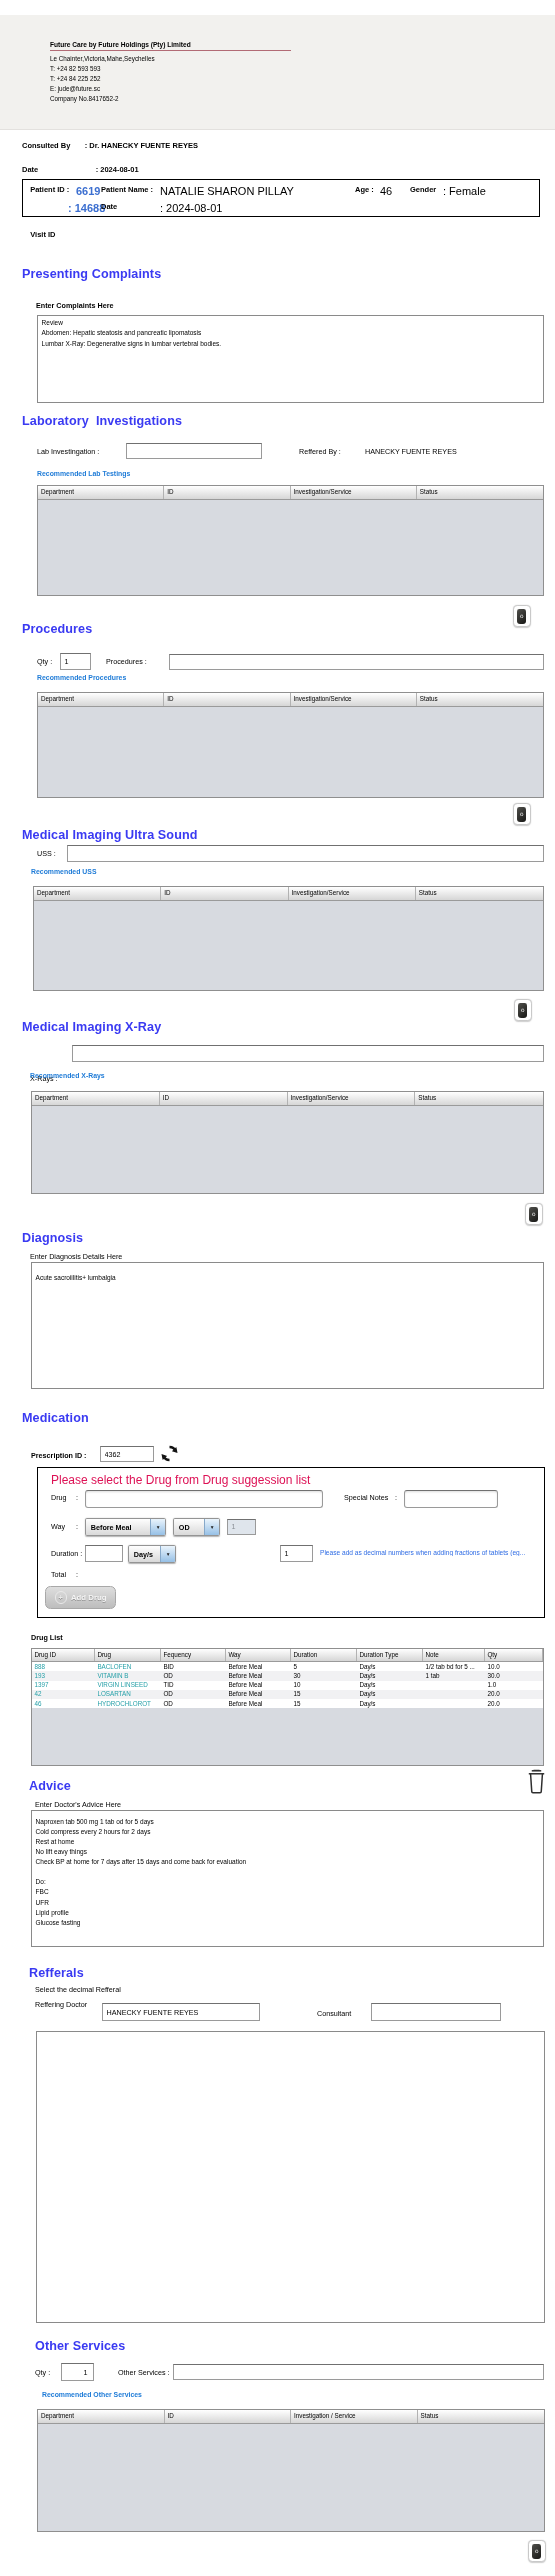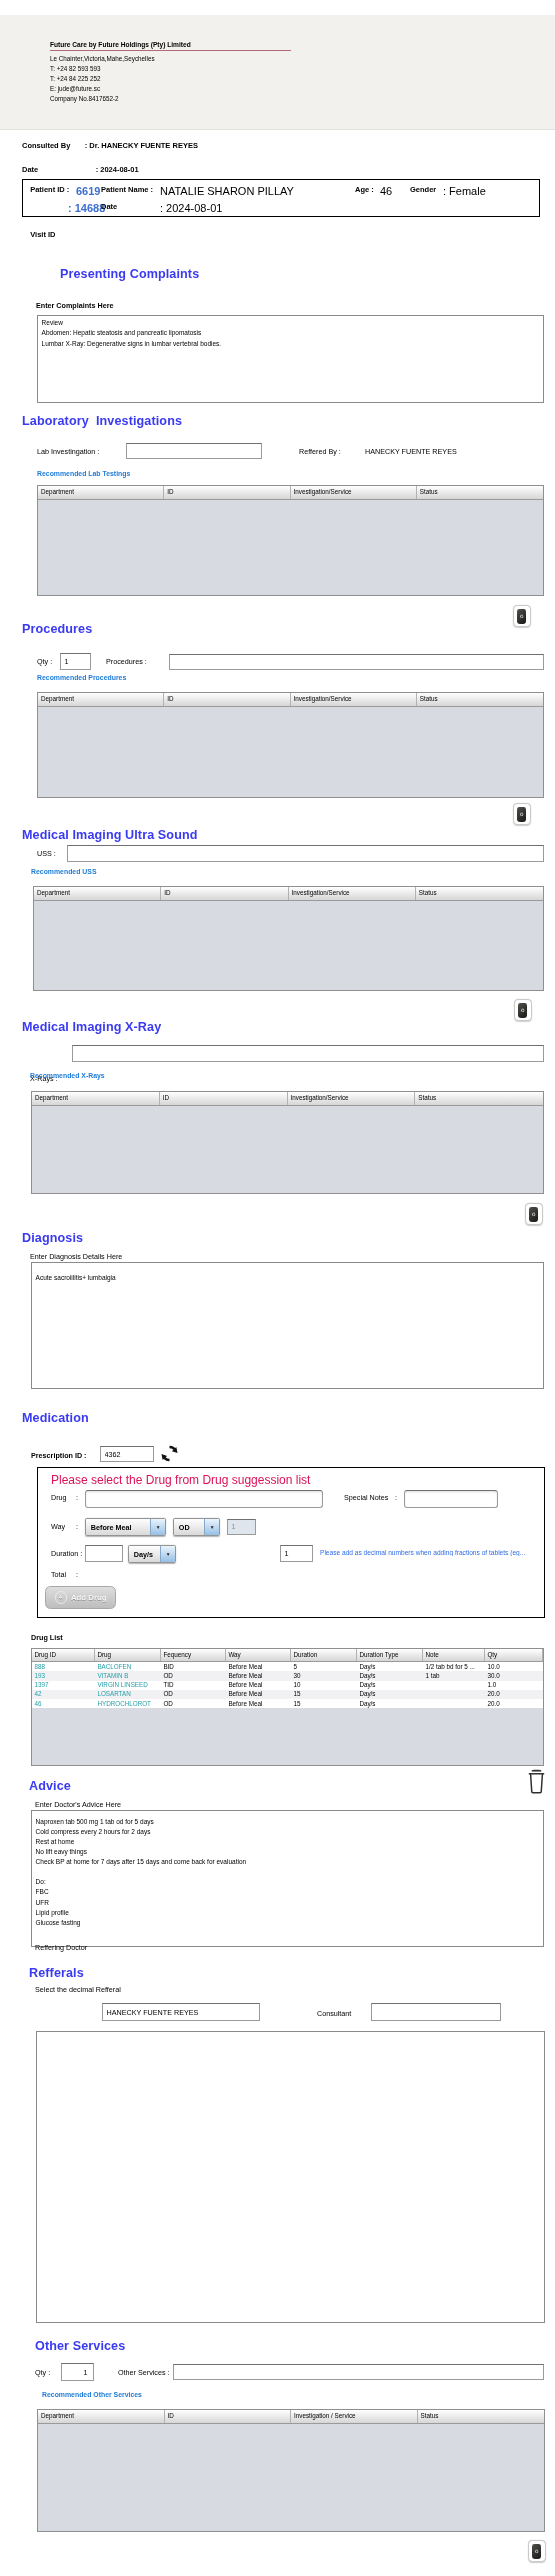--- a/index.html
+++ b/index.html
@@ -105,21 +105,21 @@
     <span class="abs pb-lbl" style="left:332px;top:5.4px;">Age :</span>
     <span class="abs pb-val" style="left:357px;top:5.4px;">46</span>
     <span class="abs pb-lbl" style="left:387px;top:5.4px;">Gender</span>
     <span class="abs pb-val" style="left:420px;top:5.4px;">:  Female</span>
     <span class="abs pb-lbl" style="left:7.2px;top:21.5px;margin-top:28px;">Visit ID</span>
     <span class="abs pb-val id-blue" style="left:45px;top:21.5px;">: 14688</span>
     <span class="abs pb-lbl" style="left:78px;top:21.5px;">Date</span>
     <span class="abs pb-val" style="left:137px;top:21.5px;">: 2024-08-01</span>
   </div>
 
-  <div class="abs h-section" style="left:22px;top:267px;margin-left:38px;">Presenting Complaints</div>
+  <div class="abs h-section" style="left:22px;top:267px;">Presenting Complaints</div>
   <div class="abs lbl b" style="left:36px;top:301px;">Enter Complaints Here</div>
   <textarea class="ta" style="left: 37px; top: 315px; width: 507px; height: 88px;">Review
 Abdomen: Hepatic steatosis and pancreatic lipomatosis
 Lumbar X-Ray: Degenerative signs in lumbar vertebral bodies.</textarea>
 
   <div class="abs h-section" style="left:22px;top:414px;">Laboratory  Investigations</div>
   <div class="abs lbl" style="left:37px;top:447px;">Lab Investingation :</div>
   <input class="inp" style="left: 126px; top: 443px; width: 136px; height: 15.5px;">
   <div class="abs lbl" style="left:299px;top:447px;">Reffered By :</div>
   <div class="abs lbl" style="left:365px;top:447px;">HANECKY FUENTE REYES</div>
@@ -328,21 +328,21 @@
 Check BP at home for 7 days after 15 days and come back for evaluation
 
 Do:
 FBC
 UFR
 Lipid profile
 Glucose fasting</textarea>
 
   <div class="abs h-section" style="left:29px;top:1966px;">Refferals</div>
   <div class="abs lbl" style="left:35px;top:1985px;">Select the decimal Refferal</div>
-  <div class="abs lbl" style="left:35px;top:1943px;">Reffering Doctor</div>
+  <div class="abs lbl" style="left:35px;top:2000px;">Reffering Doctor</div>
   <input class="inp" style="left: 102px; top: 2003px; width: 158px; height: 18px;" value="HANECKY FUENTE REYES">
   <div class="abs lbl" style="left:317px;top:2009px;">Consultant</div>
   <input class="inp" style="left: 371px; top: 2003px; width: 130px; height: 18px;">
   <div class="abs" style="left:36px;top:2031px;width:509px;height:292px;border:0.6px solid #8a8a8a;background:#fff;box-sizing:border-box;"></div>
 
   <div class="abs h-section" style="left:35px;top:2339px;">Other Services</div>
   <div class="abs lbl" style="left:35px;top:2368px;">Qty :</div>
   <input class="inp" style="left: 61px; top: 2363px; width: 33px; height: 18px; text-align: right; padding-right: 5.4px;" value="1">
   <div class="abs lbl" style="left:102px;top:2368px;margin-left:16px;">Other Services :</div>
   <input class="inp" style="left: 173px; top: 2364px; width: 371px; height: 15.5px;">

